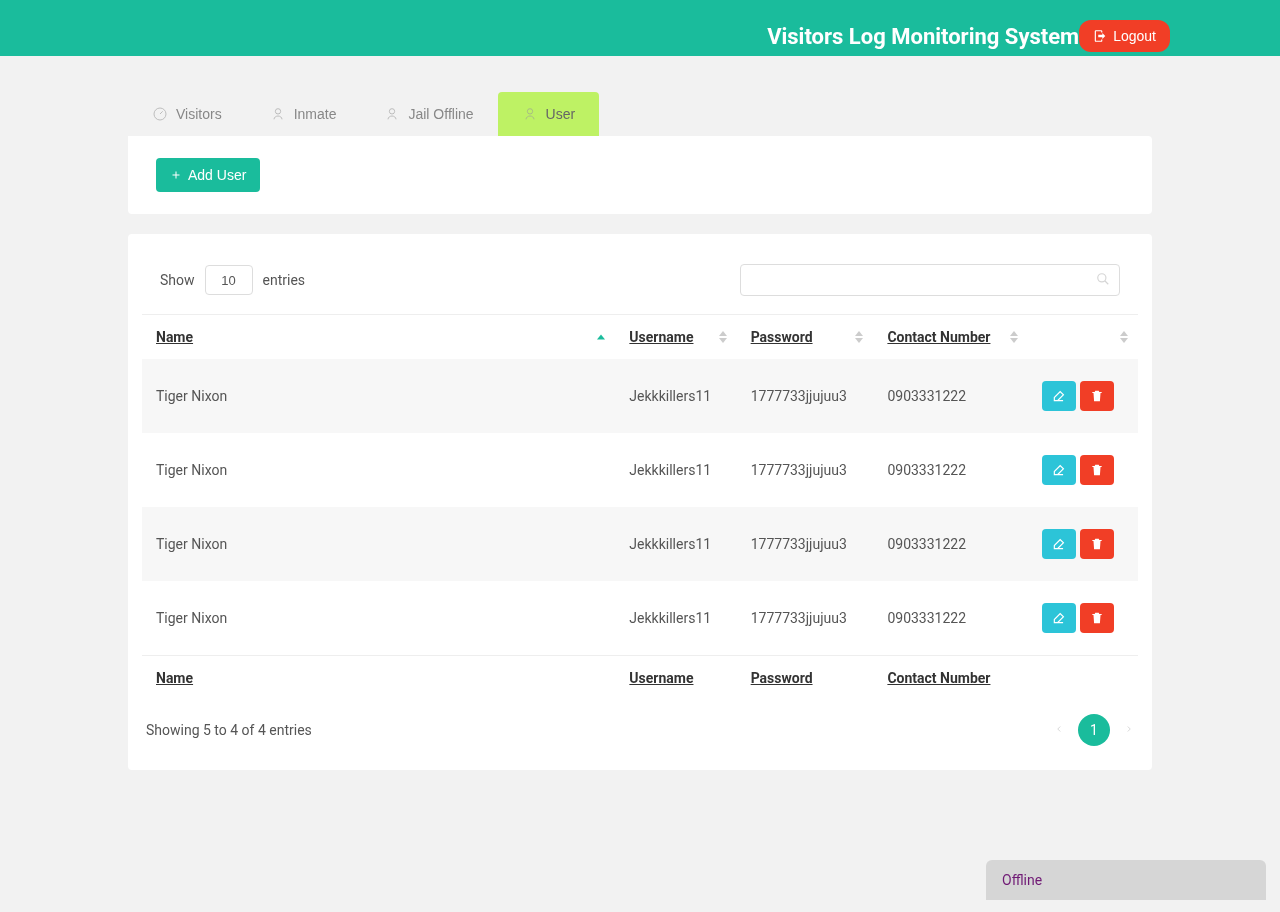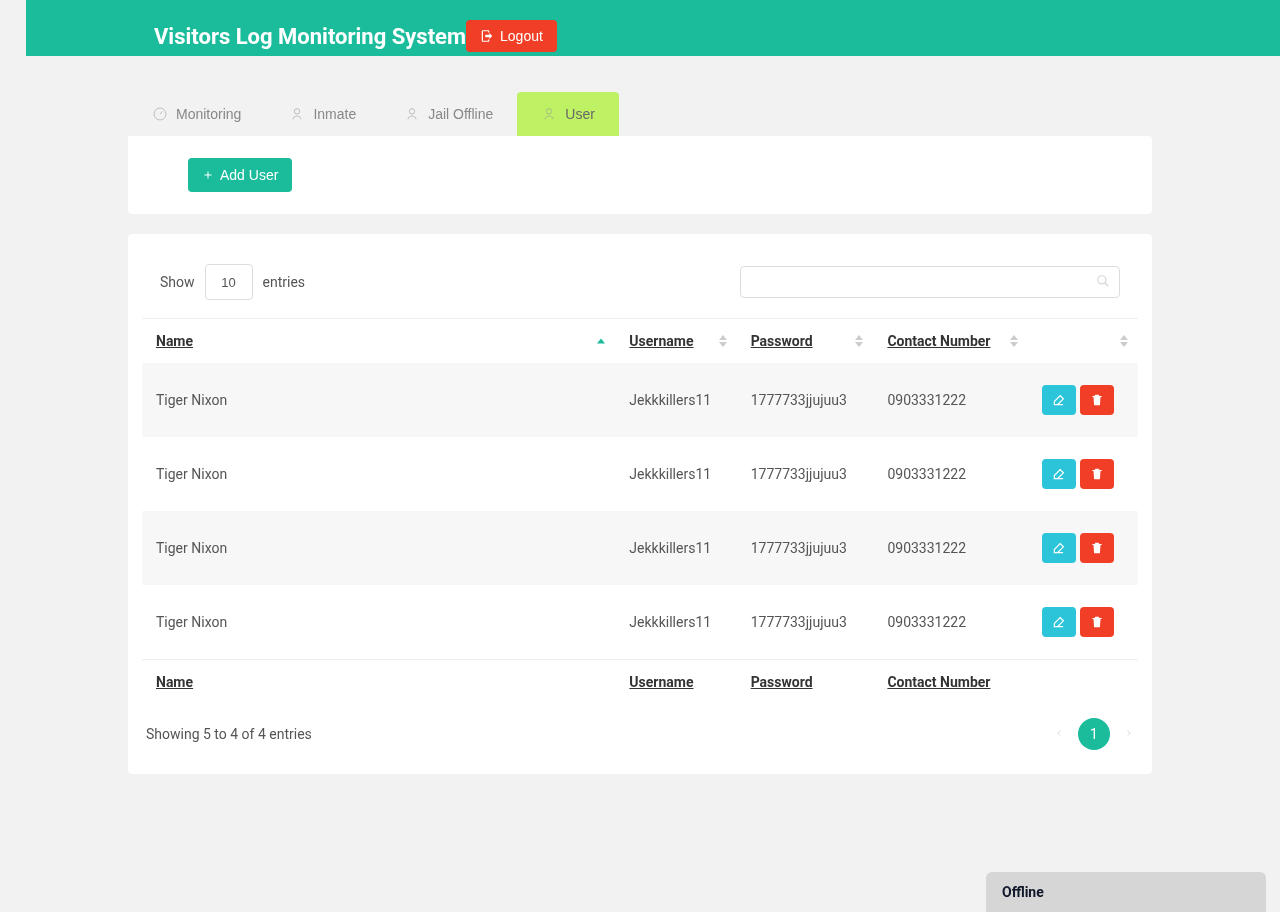--- a/index.html
+++ b/index.html
@@ -7,35 +7,34 @@
   font-family: -apple-system, BlinkMacSystemFont, "Segoe UI", Roboto, "Helvetica Neue", Arial, sans-serif;
   background: #f2f2f2;
   color: #333;
   font-size: 14px;
 }
 .header {
   background: #1abc9c;
   height: 56px;
   display: flex;
   align-items: center;
-  justify-content: flex-start;
+  justify-content: flex-end;
   padding: 16px 110px 0 128px;
-  margin-left: 26px;
 }
 .header-title {
   color: #fff;
   font-size: 22px;
   font-weight: 700;
 }
 .logout-btn {
   background: #f13e26;
   color: #fff;
   border: none;
   padding: 8px 14px;
-  border-radius: 4px;
+  border-radius: 12px;
   font-size: 14px;
   cursor: pointer;
   display: flex;
   align-items: center;
   gap: 6px;
 }
 .container {
   max-width: 1024px;
   margin: 0 auto;
   padding-top: 36px;
@@ -108,21 +107,20 @@
   background: #1abc9c;
   color: #fff;
   border: none;
   padding: 9px 14px;
   border-radius: 4px;
   font-size: 14px;
   cursor: pointer;
   display: flex;
   align-items: center;
   gap: 6px;
-  margin-left: 32px;
 }
 .card {
   background: #fff;
   margin-top: 20px;
   border-radius: 4px;
   padding: 30px 14px 24px;
 }
 .table-controls {
   display: flex;
   justify-content: space-between;
@@ -130,21 +128,21 @@
   padding: 0 18px 18px;
 }
 .show-entries {
   display: flex;
   align-items: center;
   gap: 10px;
   color: #555;
 }
 .entries-select {
   width: 48px;
-  height: 36px;
+  height: 30px;
   border: 1px solid #ddd;
   border-radius: 4px;
   text-align: center;
   color: #555;
   font-size: 13px;
 }
 .search-box {
   position: relative;
   width: 380px;
 }
@@ -243,30 +241,29 @@
   background: #1abc9c;
   color: #fff;
   display: flex;
   align-items: center;
   justify-content: center;
   font-size: 14px;
   cursor: pointer;
 }
 .offline-bar {
   position: fixed;
-  bottom: 0;
+  bottom: 12px;
   right: 14px;
   width: 280px;
   background: #d6d6d6;
-  color: #0f172a;
+  color: #701a75;
   padding: 12px 16px;
   border-top-left-radius: 6px;
   border-top-right-radius: 6px;
   font-size: 14px;
-  font-weight: bold;
 }
 .col-name { width: 43%; }
 .col-user { width: 11%; }
 .col-pass { width: 12%; }
 .col-contact { width: 14%; }
 .col-actions { width: 10%; }
 </style>
 </head>
 <body>
 
@@ -280,21 +277,21 @@
   </button>
 </div>
 
 <div class="container">
   <div class="tabs">
     <button class="tab">
       <svg class="tab-icon" viewBox="0 0 24 24" fill="none" stroke="#999" stroke-width="1.5">
           <circle cx="12" cy="12" r="9"></circle>
           <path d="M12 12l4-4"></path>
         </svg>
-      <span>Monitoring</span>
+      <span>Visitors</span>
     </button>
     <button class="tab">
       <svg class="tab-icon" viewBox="0 0 24 24" fill="none" stroke="#999" stroke-width="1.5">
           <circle cx="12" cy="8" r="4"></circle>
           <path d="M6 20c0-3 3-5 6-5s6 2 6 5"></path>
         </svg>
       <span>Inmate</span>
     </button>
     <button class="tab">
       <svg class="tab-icon" viewBox="0 0 24 24" fill="none" stroke="#999" stroke-width="1.5">

